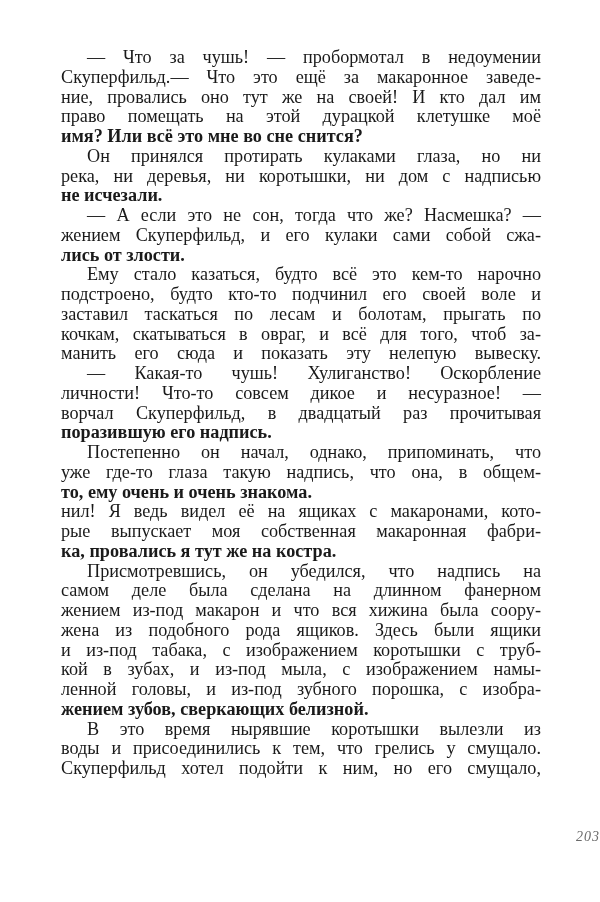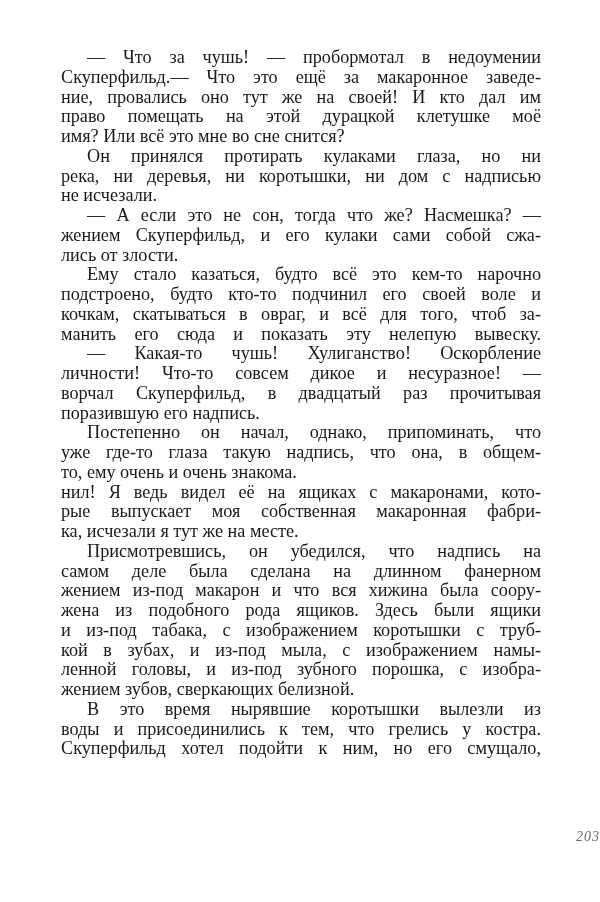--- a/index.html
+++ b/index.html
@@ -38,20 +38,21 @@
     white-space: nowrap;
     text-align: justify;
     text-align-last: justify;
     overflow: visible;
   }
   .line.indent {
     padding-left: 26px;
   }
   .line.last {
     text-align-last: left;
+    font-weight: bold;
   }
   .page-number {
     position: absolute;
     left: 0;
     width: 600px;
     top: 829px;
     text-align: right;
     font-family: "Liberation Serif", "DejaVu Serif", serif;
     font-style: italic;
     font-size: 14px;
@@ -81,56 +82,57 @@
 
     <div>
       <span class="line indent">— А если это не сон, тогда что же? Насмешка? —</span>
       <span class="line">жением Скуперфильд, и его кулаки сами собой сжа-</span>
       <span class="line last">лись от злости.</span>
     </div>
 
     <div>
       <span class="line indent">Ему стало казаться, будто всё это кем-то нарочно</span>
       <span class="line">подстроено, будто кто-то подчинил его своей воле и</span>
+      <span class="line">заставил таскаться по лесам и болотам, прыгать по</span>
       <span class="line">кочкам, скатываться в овраг, и всё для того, чтоб за-</span>
       <span class="line">манить его сюда и показать эту нелепую вывеску.</span>
     </div>
 
     <div>
       <span class="line indent">— Какая-то чушь! Хулиганство! Оскорбление</span>
       <span class="line">личности! Что-то совсем дикое и несуразное! —</span>
       <span class="line">ворчал Скуперфильд, в двадцатый раз прочитывая</span>
       <span class="line last">поразившую его надпись.</span>
     </div>
 
     <div>
       <span class="line indent">Постепенно он начал, однако, припоминать, что</span>
       <span class="line">уже где-то глаза такую надпись, что она, в общем-</span>
       <span class="line last">то, ему очень и очень знакома.</span>
     </div>
 
     <div>
       <span class="line">нил! Я ведь видел её на ящиках с макаронами, кото-</span>
       <span class="line">рые выпускает моя собственная макаронная фабри-</span>
-      <span class="line last">ка, исчезали я тут же на месте.</span>
+      <span class="line last">ка, провались я тут же на костра.</span>
     </div>
 
     <div>
       <span class="line indent">Присмотревшись, он убедился, что надпись на</span>
       <span class="line">самом деле была сделана на длинном фанерном</span>
       <span class="line">жением из-под макарон и что вся хижина была соору-</span>
       <span class="line">жена из подобного рода ящиков. Здесь были ящики</span>
       <span class="line">и из-под табака, с изображением коротышки с труб-</span>
       <span class="line">кой в зубах, и из-под мыла, с изображением намы-</span>
       <span class="line">ленной головы, и из-под зубного порошка, с изобра-</span>
       <span class="line last">жением зубов, сверкающих белизной.</span>
     </div>
 
     <div>
       <span class="line indent">В это время нырявшие коротышки вылезли из</span>
-      <span class="line">воды и присоединились к тем, что грелись у костра.</span>
+      <span class="line">воды и присоединились к тем, что грелись у смущало.</span>
       <span class="line">Скуперфильд хотел подойти к ним, но его смущало,</span>
     </div>
 
   </div>
 
   <div class="page-number">203</div>
 </div>
 
 </body></html>

